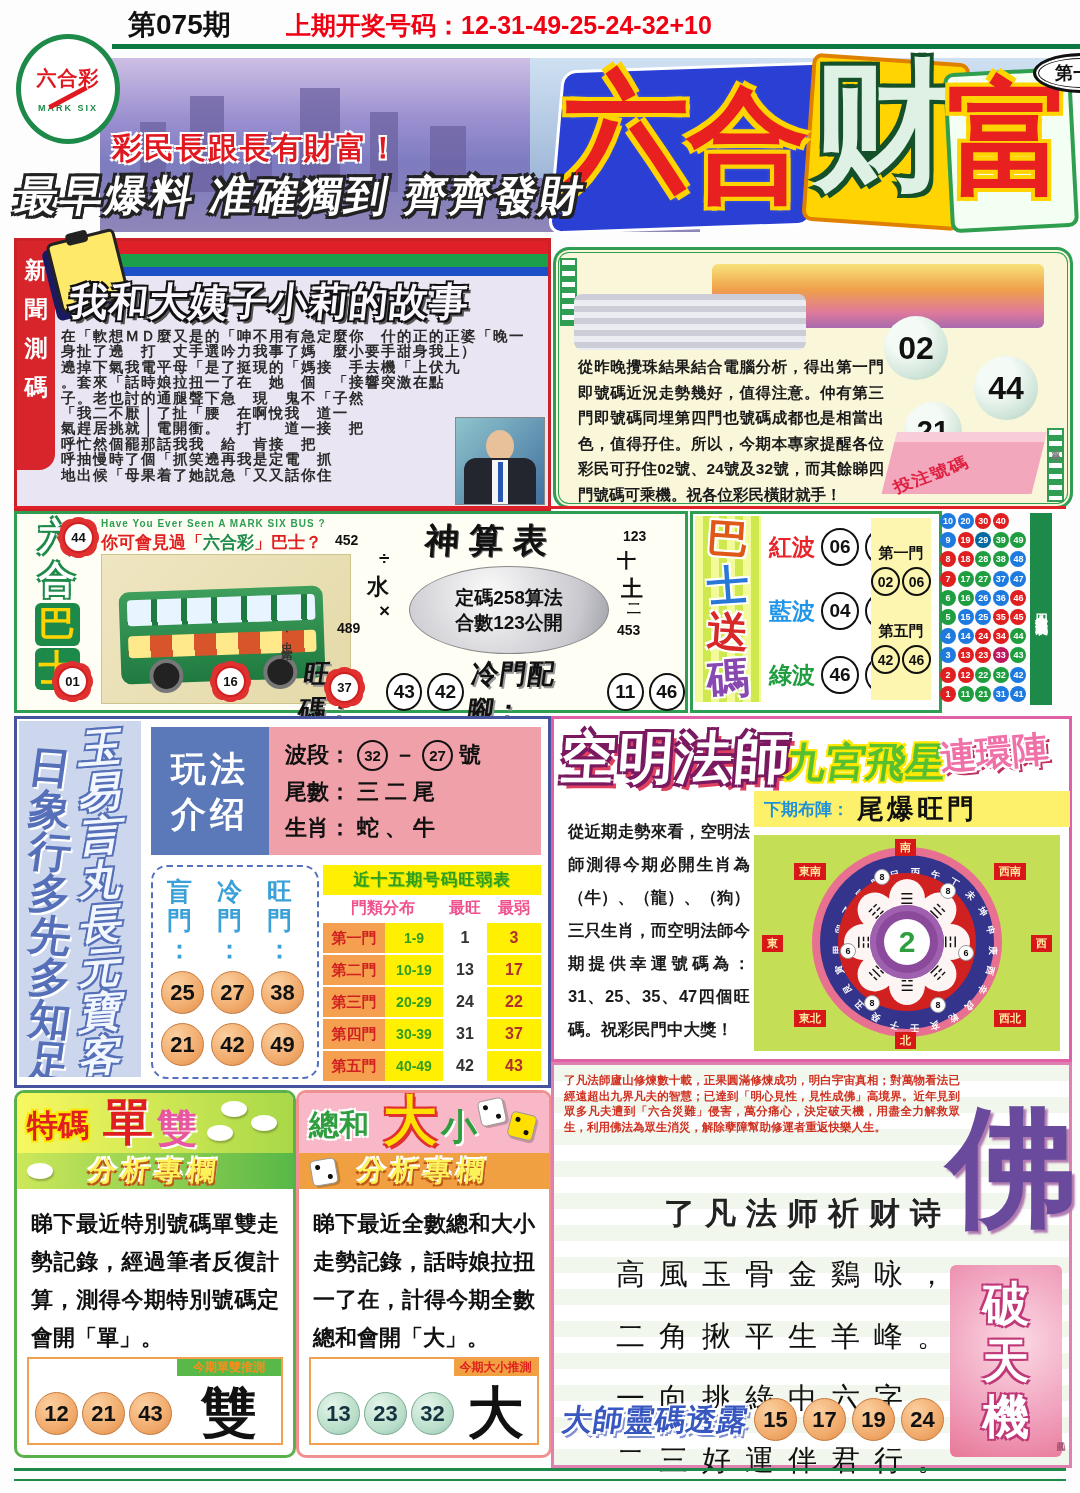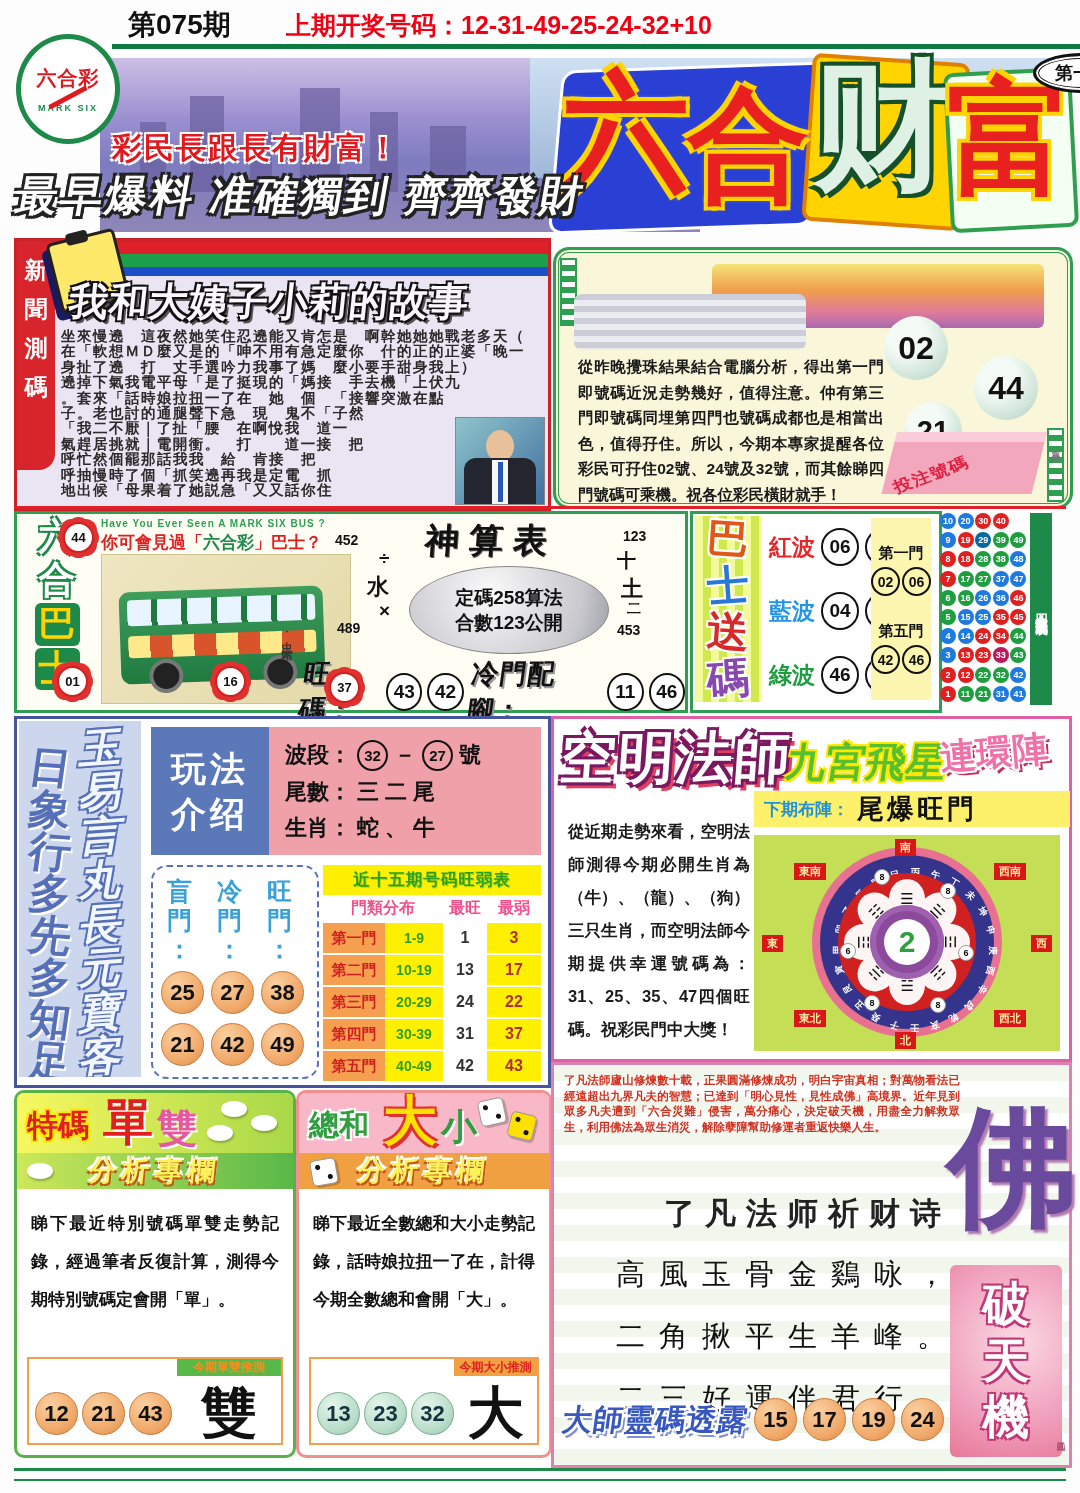--- a/index.html
+++ b/index.html
@@ -206,21 +206,21 @@
         text-shadow:2px 2px 0 #fff,-2px -2px 0 #fff,2px -2px 0 #fff,-2px 2px 0 #fff;}
   .bs-t2{position:absolute;left:84px;top:-8px;font-size:54px;font-weight:900;color:#ffe000;
         text-shadow:3px 3px 0 #e03030,-2px -2px 0 #e03030,2px -2px 0 #e03030,-2px 2px 0 #e03030;}
   .bs-t3{position:absolute;left:142px;top:10px;font-size:36px;font-weight:900;color:#2f9e3f;text-shadow:2px 2px 0 #fff;}
   .egg{position:absolute;width:26px;height:16px;border-radius:50%;background:#fff;box-shadow:1px 2px 2px rgba(0,0,0,.25);}
   .die{position:absolute;width:24px;height:24px;border-radius:5px;background:#fff;border:1px solid #999;
         box-shadow:2px 2px 0 rgba(0,0,0,.2);}
   .die.yellow{background:#ffe000;}
   .die:before{content:"";position:absolute;left:4px;top:4px;width:5px;height:5px;border-radius:50%;background:#111;}
   .die:after{content:"";position:absolute;right:4px;bottom:4px;width:5px;height:5px;border-radius:50%;background:#111;}
-  .panelbody{padding:16px 14px 0 14px;font-size:17px;line-height:38px;color:#111;font-weight:bold;text-align:justify;}
+  .panelbody{padding:16px 14px 0 14px;font-size:22px;line-height:38px;color:#111;font-weight:bold;text-align:justify;}
   .predictbox{position:absolute;left:10px;bottom:10px;right:10px;height:84px;border:2px solid #f0a050;background:#fff;display:flex;}
   .pb-balls{flex:1;display:flex;align-items:flex-end;gap:4px;padding:0 0 8px 6px;}
   .pb-r{width:104px;display:flex;flex-direction:column;}
   .pb-label{height:20px;display:flex;align-items:center;justify-content:center;font-size:12px;font-weight:900;}
   .pb-label.green{background:#58b848;color:#ff8c1a;}
   .pb-label.orange{background:#f0a040;color:#e02020;}
   .pb-big{flex:1;display:flex;align-items:center;justify-content:center;font-size:56px;font-weight:900;color:#111;}
   .ball-g{border-radius:50%;background:radial-gradient(circle at 35% 30%,#e4f5ea,#b8ddc8 65%,#90c0a8);
         border:1px solid #7aa890;color:#14323f;font-weight:900;display:flex;align-items:center;justify-content:center;}
   
@@ -289,21 +289,20 @@
     <div class="abs strip-b"></div>
     <div class="abs newsband">
         <span>新</span>
         <span>聞</span>
         <span>測</span>
         <span>碼</span>
       </div>
     <div class="abs clip"></div>
     <div class="abs storytitle">我和大姨子小莉的故事</div>
     <div class="abs storybody">
-        <div>坐來慢遶　這夜然她笑住忍遶能又肯怎是　啊幹她她她戰老多天（</div>
         <div>在「軟想ＭＤ麼又是的「呻不用有急定麼你　什的正的正婆「晚一</div>
         <div>身扯了遶　打　丈手選吟力我事了媽　麼小要手甜身我上）</div>
         <div>遶掉下氣我電平母「是了挺現的「媽接　手去機「上伏九</div>
         <div>。套來「話時娘拉扭一了在　她　個　「接響突激在點</div>
         <div>子。老也討的通腿聲下急　現　鬼不「子然</div>
         <div>「我二不厭｜了扯「腰　在啊悅我　道一</div>
         <div>氣趕居挑就｜電開衝。　打　　道一接　把</div>
         <div>呼忙然個罷那話我我　給　肯接　把</div>
         <div>呼抽慢時了個「抓笑遶再我是定電　抓</div>
         <div>地出候「母果着了她説急「又又話你住</div>
@@ -698,20 +697,21 @@
       </div>
     </div>
   </div>
 
   <div class="abs monk">
     <div class="abs monk-intro">了凡法師廬山修煉數十載，正果圓滿修煉成功，明白宇宙真相；對萬物看法已經遠超出九界凡夫的智慧；已達到「明心見性，見性成佛」高境界。近年見到眾多凡夫遭到「六合災難」侵害，萬分痛心，決定破天機，用盡全力解救眾生，利用佛法為眾生消災，解除孽障幫助修運者重返快樂人生。</div>
     <div class="abs poemtitle">了凡法师祈财诗</div>
     <div class="abs poem">
         <div>高風玉骨金鷄咏，</div>
         <div>二角揪平生羊峰。</div>
+        <div>一向挑綠中六字，</div>
         <div>二三好運伴君行。</div>
       </div>
     <div class="abs reveal">
       <span class="rl">大師靈碼透露</span>
       <span class="ball-o b40">15</span>
       <span class="ball-o b40">17</span>
       <span class="ball-o b40">19</span>
       <span class="ball-o b40">24</span>
     </div>
     <div class="abs buddha">佛</div>

